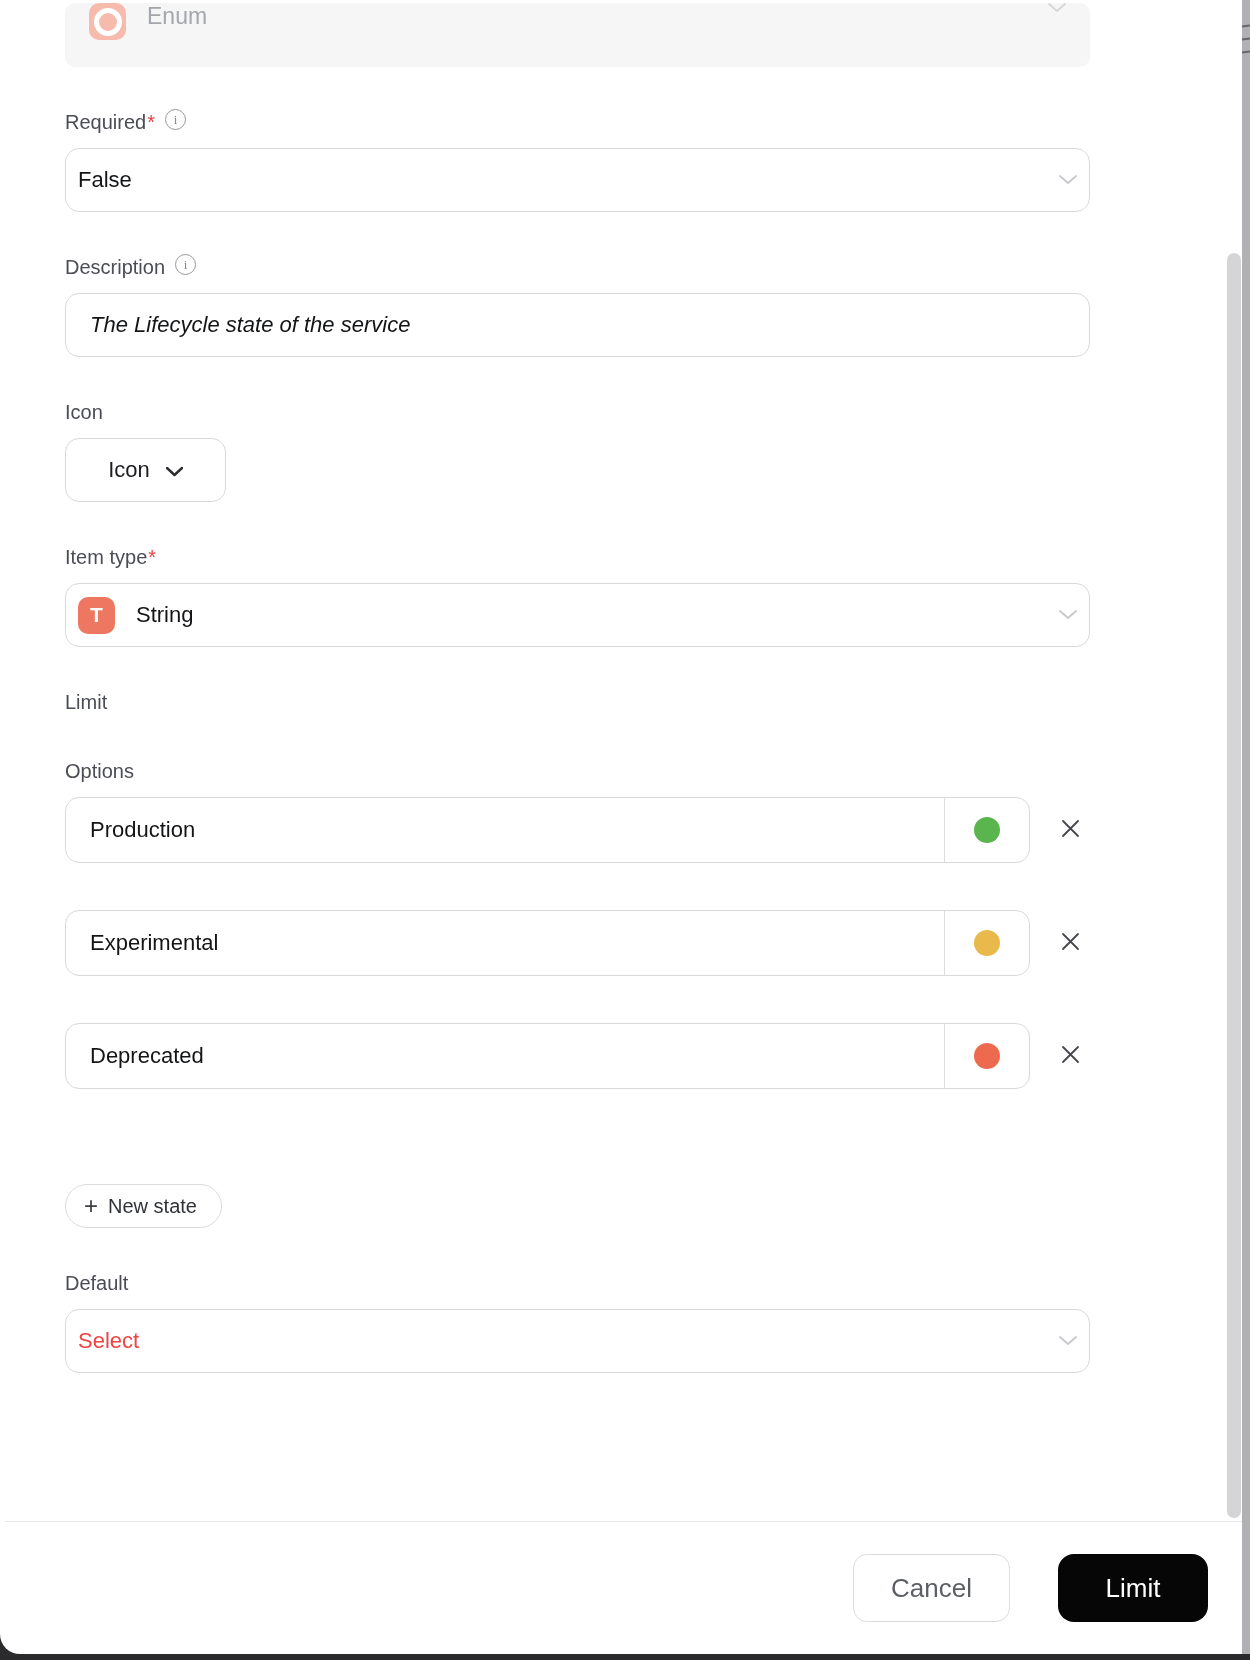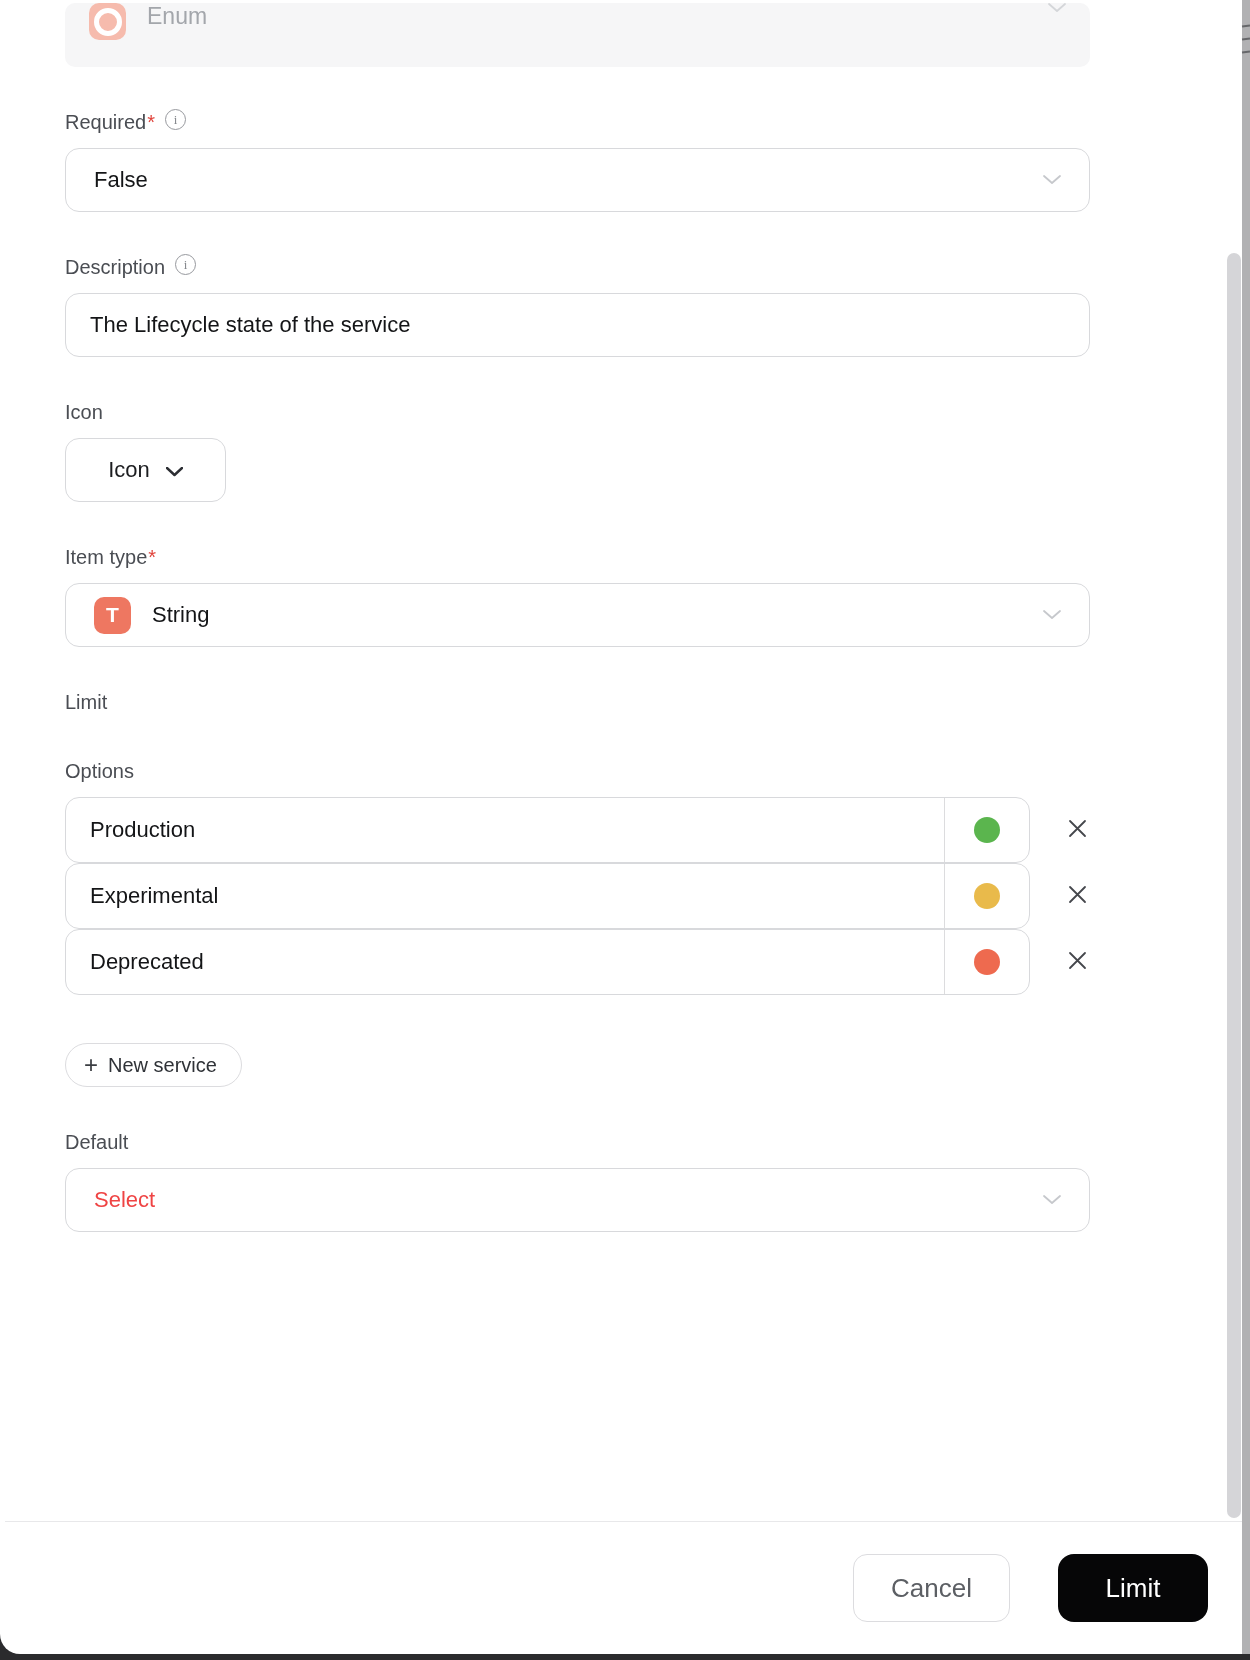--- a/index.html
+++ b/index.html
@@ -36,43 +36,43 @@
   .req-star{color:#e0443c;margin-left:1px;}
   .info-icon{
     width:21px;height:21px;border:1.6px solid #97999e;border-radius:50%;
     margin-left:10px;display:flex;align-items:center;justify-content:center;
     font-size:13px;color:#85888d;box-sizing:border-box;font-family:"Liberation Serif","DejaVu Serif",serif;
   }
 
   
   .select-box,.text-input{
     height:64px;border:1px solid #d8d9dc;border-radius:14px;background:#fff;
-    box-sizing:border-box;display:flex;align-items:center;padding:0 28px;
+    box-sizing:border-box;display:flex;align-items:center;padding:0 12px;
     font-size:22px;color:#141517;
   }
-  .text-input{width:100%;outline:none;}
+  .text-input{width:100%;outline:none;font-style:italic;}
   input.text-input{display:block;padding:0 24px;}
   .placeholder-text{color:#ef4444;}
 
   
   .icon-btn{
     width:161px;height:64px;border:1px solid #d8d9dc;border-radius:14px;
     display:flex;align-items:center;justify-content:center;gap:16px;
     font-size:22px;color:#1c1d20;background:#fff;box-sizing:border-box;
   }
 
   .t-badge{
     width:37px;height:37px;border-radius:10px;background:#ee7761;
     display:flex;align-items:center;justify-content:center;flex:0 0 auto;
     color:#fff;font-size:21px;font-weight:bold;
   }
   .with-badge .sel-text{margin-left:21px;}
 
   
-  .option-row{display:flex;align-items:center;justify-content:space-between;}
+  .option-row{display:flex;align-items:center;margin-bottom:47px;}
   .option-box{
     width:965px;height:66px;border:1px solid #d8d9dc;border-radius:14px;
     box-sizing:border-box;display:flex;align-items:stretch;background:#fff;overflow:hidden;
   }
   .option-input{
     flex:1;border:none;outline:none;font-size:22px;color:#141517;
     padding:0 24px;font-family:inherit;background:transparent;
   }
   .option-swatch{
     width:84px;border-left:1px solid #dcdcde;display:flex;
@@ -243,21 +243,21 @@
         <span>
           <svg width="23" height="23" viewBox="0 0 23 23">
               <path d="M4 4 L19 19 M19 4 L4 19" stroke="#45474c" stroke-width="1.8" stroke-linecap="round"></path>
             </svg>
         </span>
       </button>
     </div>
 
     <button class="new-option-btn">
       <span class="plus-glyph">+</span>
-      <span>New service</span>
+      <span>New state</span>
     </button>
 
     
     <div class="field-label">
       <span>Default</span>
     </div>
     <div class="select-box">
       <span class="placeholder-text">Select</span>
       <span class="sel-chevron">
         <svg width="18" height="10" viewBox="0 0 18 10">

